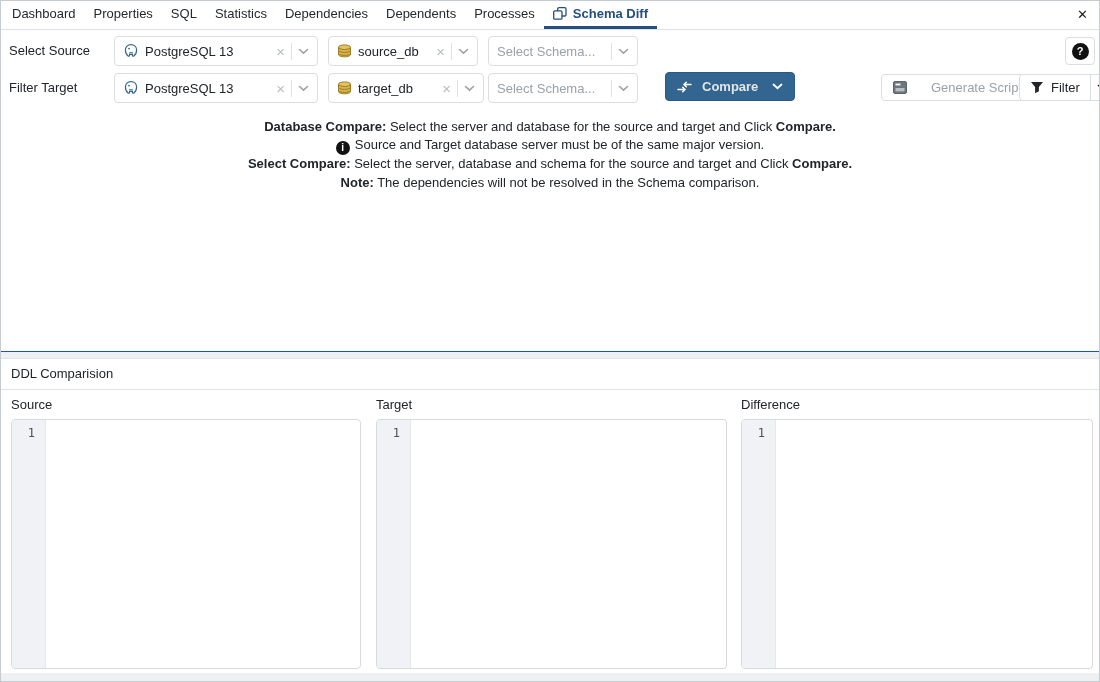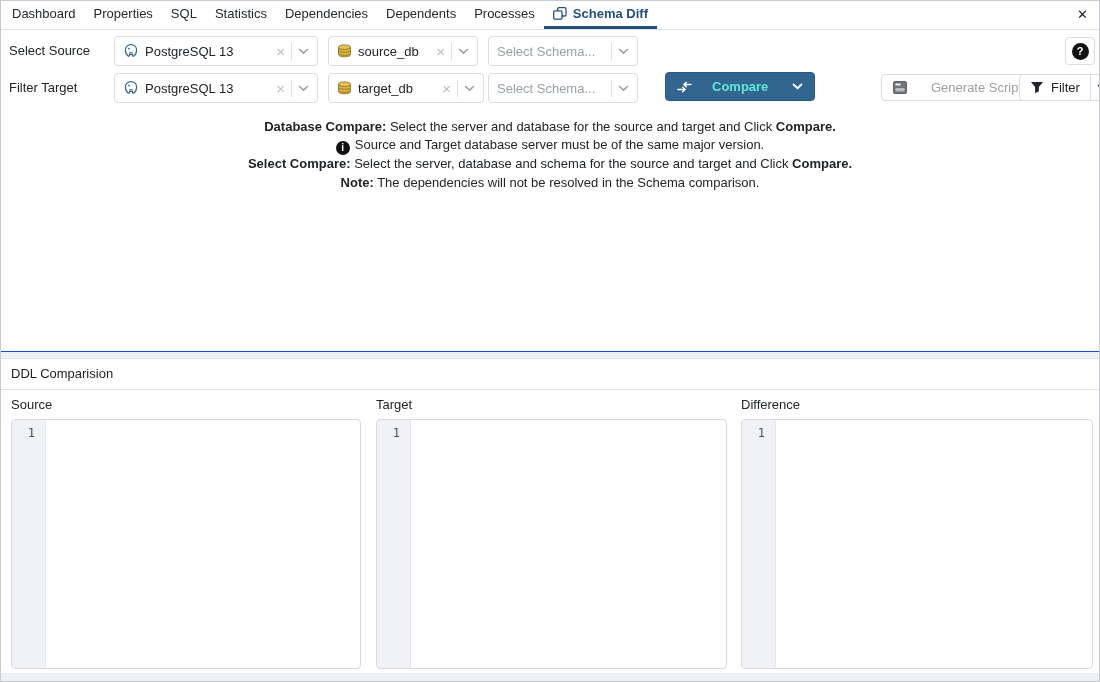--- a/index.html
+++ b/index.html
@@ -30,22 +30,22 @@
   .combo .clear{ color:#b7bdc3; font-size:15px; line-height:1; cursor:pointer; }
   .combo .sep{ width:1px; height:17px; background:#dde1e5; }
   .combo .chev{ display:flex; align-items:center; }
 
   .iconbtn{ position:absolute; width:30px; height:28px; border:1px solid #dadde1; border-radius:4px;
             background:#fff; display:flex; align-items:center; justify-content:center; cursor:pointer; }
   .help-circle{ width:17px; height:17px; border-radius:50%; background:#111; color:#fff;
                 font-size:11px; font-weight:bold; display:flex; align-items:center; justify-content:center; }
 
   .btn-compare{ position:absolute; left:664px; top:42px; height:29px; background:#326690;
-                border:1px solid #2a5a80; border-radius:4px; color:#5eead4; display:flex;
-                align-items:center; gap:20px; padding:0 11px; font-size:13px; font-weight:600; cursor:pointer; }
+                border:1px solid #2a5a80; border-radius:4px; color:#e5e5e5; display:flex;
+                align-items:center; gap:10px; padding:0 11px; font-size:13px; font-weight:600; cursor:pointer; }
   .btn-outline{ position:absolute; height:27px; background:#fff; border:1px solid #dadde1;
                 border-radius:4px; display:flex; align-items:center; font-size:13px; cursor:pointer; }
   .btn-genscript{ left:880px; top:44px; color:#9ba1a6; gap:24px; padding:0 11px; }
   .btn-filter{ left:1018px; top:44px; color:#212529; padding:0; }
   .btn-filter .main{ display:flex; align-items:center; gap:7px; padding:0 10px; height:100%; }
   .btn-filter .chevpart{ width:24px; height:100%; border-left:1px solid #dadde1;
                          display:flex; align-items:center; justify-content:center; }
 
   .infoblock{ position:absolute; top:88px; left:0; width:100%; text-align:center;
               font-size:13px; line-height:18.3px; color:#212529; }

